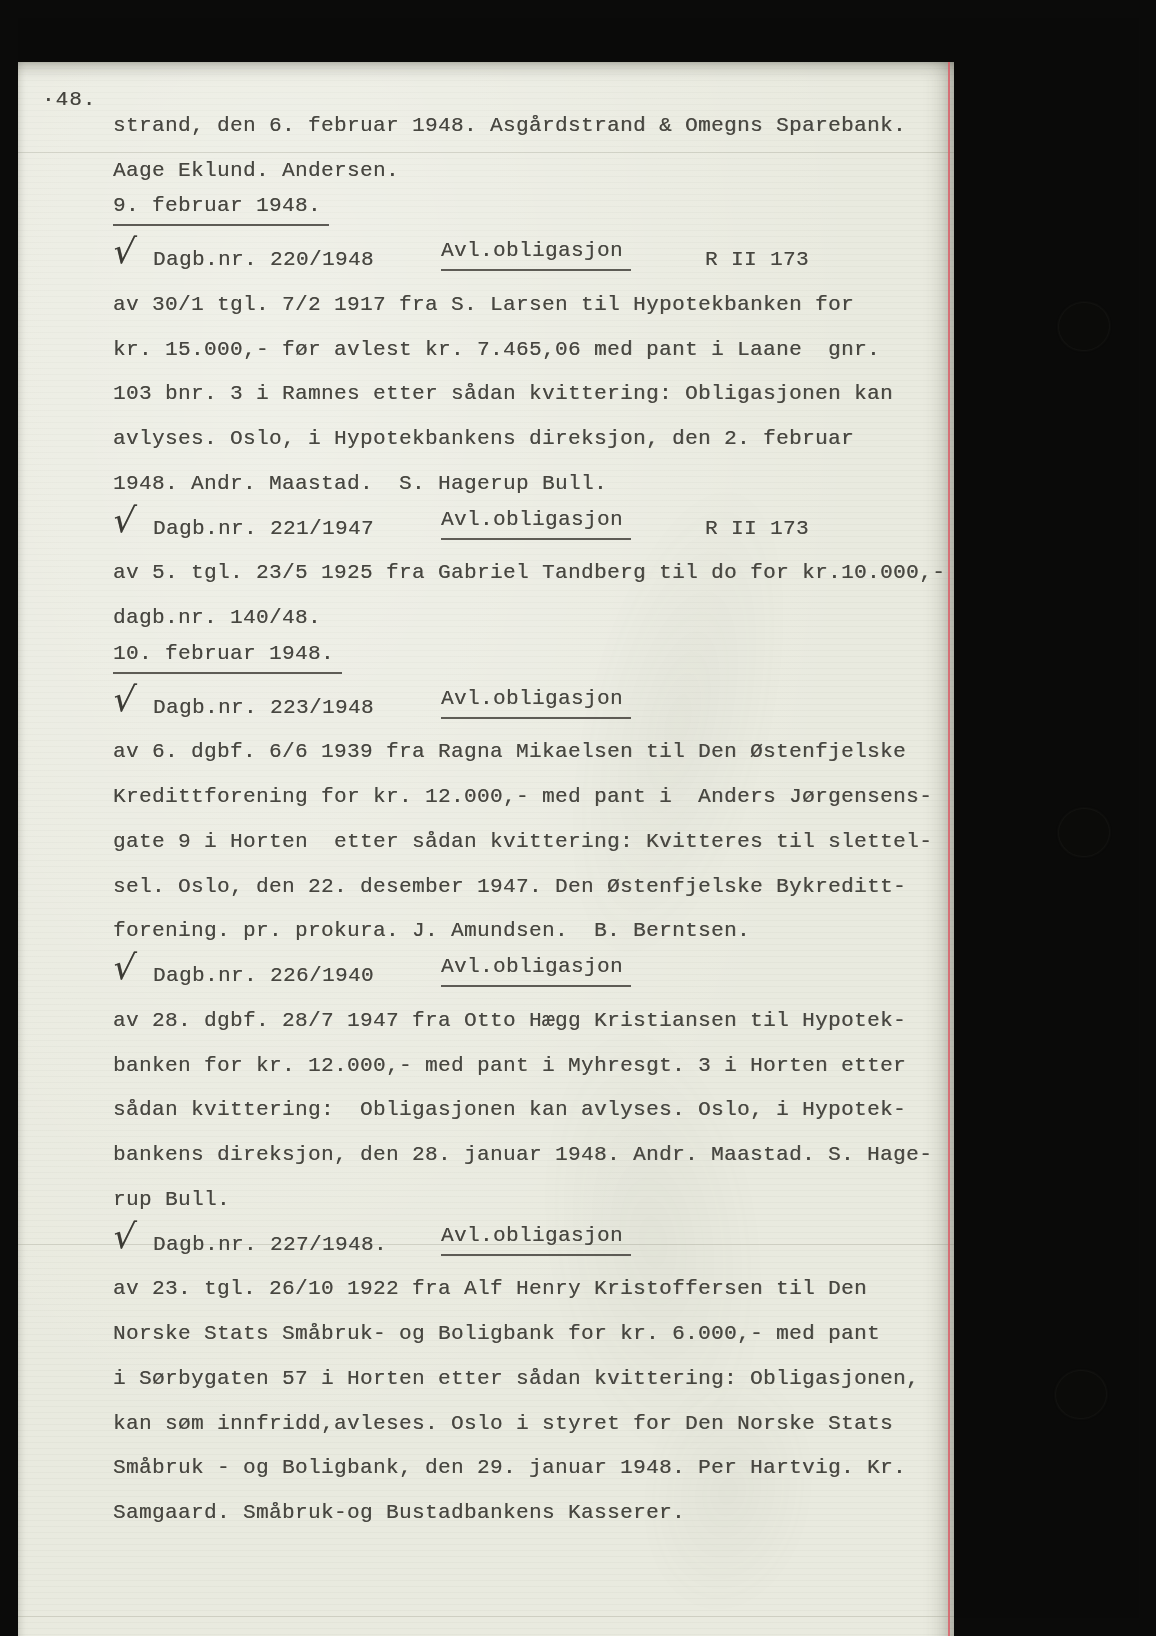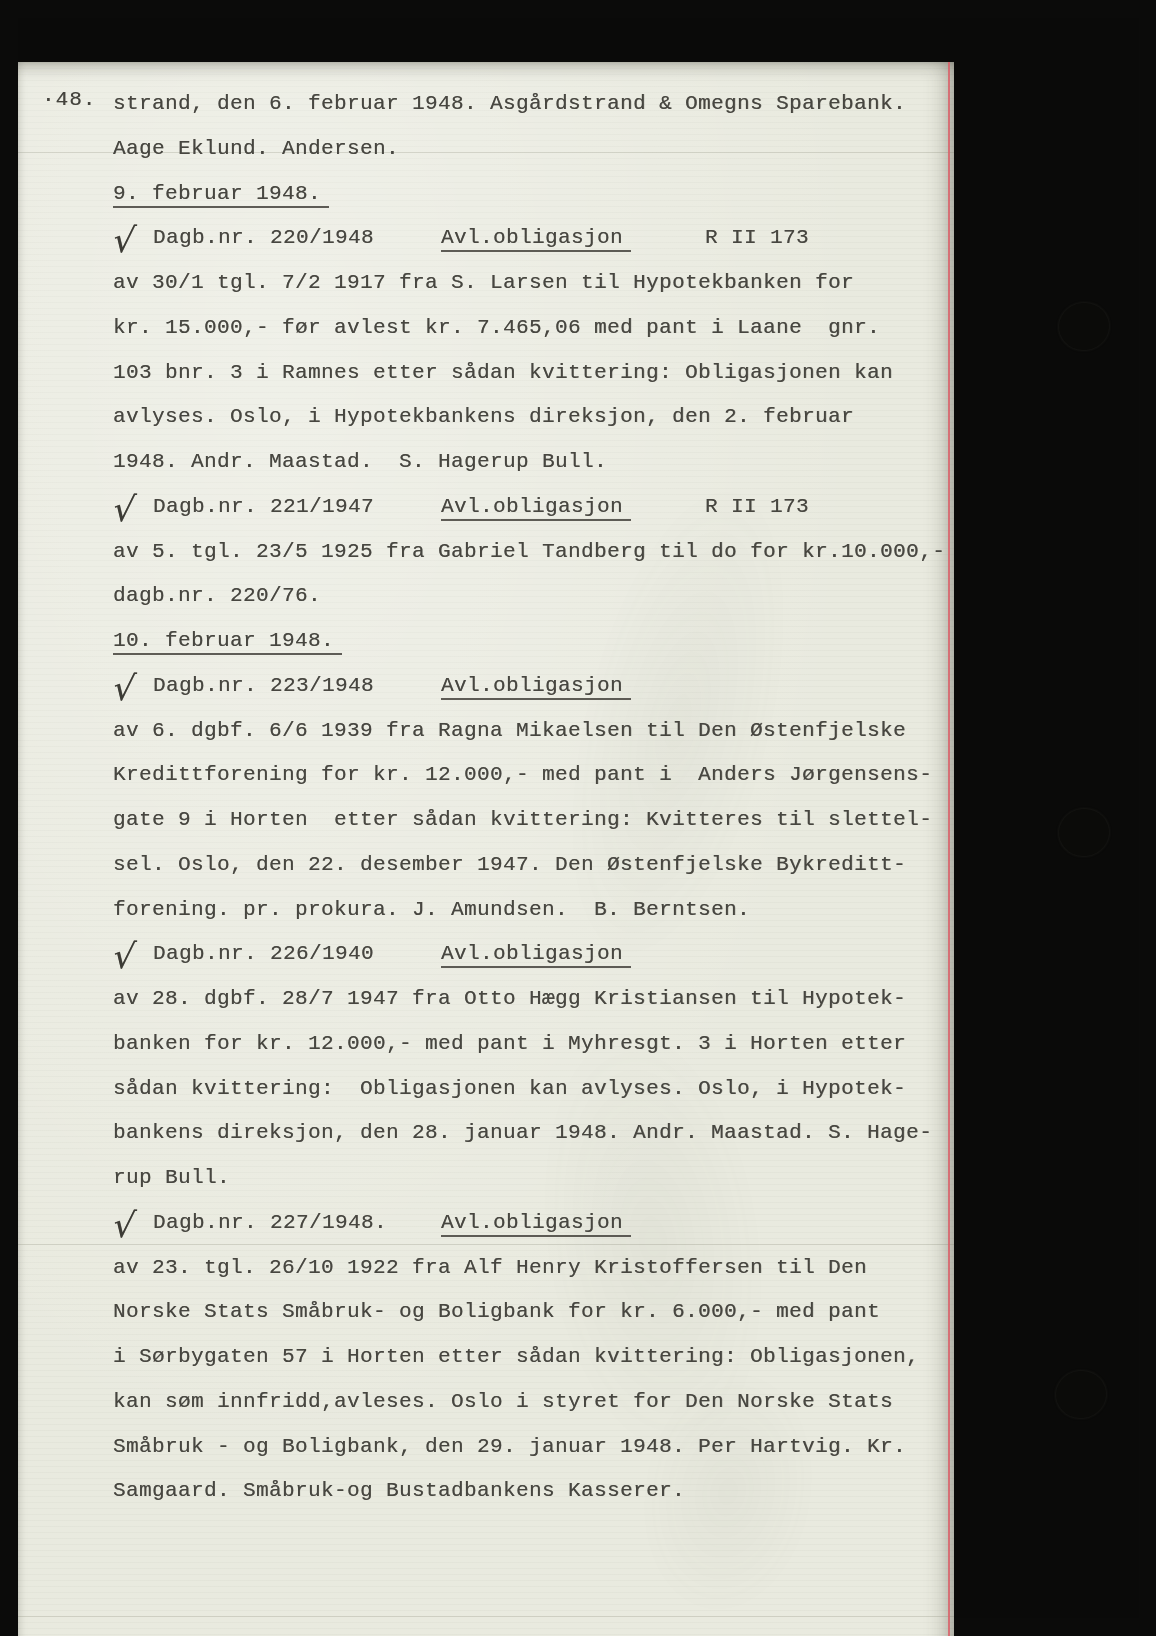--- a/index.html
+++ b/index.html
@@ -38,25 +38,25 @@
   #page-number{
     position:absolute;left:24px;top:26px;
     font-size:21px;color:#45443e;letter-spacing:1px;
     text-shadow:0.3px 0.3px 0.6px rgba(45,44,38,0.5);
   }
   #content{
     position:absolute;left:95px;top:30px;width:890px;
     font-size:21px;letter-spacing:0.4px;color:#474640;
     text-shadow:0.3px 0.3px 0.6px rgba(45,44,38,0.55);
   }
-  .line{height:44.75px;display:flex;align-items:flex-start;}
+  .line{height:44.75px;display:flex;align-items:flex-end;}
   .line span{white-space:pre;}
   .u{
     border-bottom:2px solid rgba(68,66,60,0.85);
-    padding-bottom:1px;padding-right:8px;
+    padding-bottom:7px;padding-right:8px;
   }
   .check{
     width:40px;flex:0 0 40px;
     font-size:34px;line-height:1;color:#3c3b35;
     transform:skewX(-7deg) translateY(-3px);
     font-family:"DejaVu Sans",sans-serif;
   }
   .e-label{width:288px;flex:0 0 288px;}
   .e-doc{margin-right:74px;}
   .body-line{padding-left:0;}
@@ -127,21 +127,21 @@
       <span class="check">√</span>
       <span class="e-label">Dagb.nr. 221/1947</span>
       <span class="e-doc u">Avl.obligasjon</span>
       <span class="e-ref">R II 173</span>
     </div>
 
     <div class="line">
         <span class="body-line">av 5. tgl. 23/5 1925 fra Gabriel Tandberg til do for kr.10.000,-</span>
       </div>
     <div class="line">
-        <span class="body-line">dagb.nr. 220/76.</span>
+        <span class="body-line">dagb.nr. 140/48.</span>
       </div>
 
     <div class="line">
         <span class="u">10. februar 1948.</span>
       </div>
 
     <div class="line">
       <span class="check">√</span>
       <span class="e-label">Dagb.nr. 223/1948</span>
       <span class="e-doc u">Avl.obligasjon</span>

